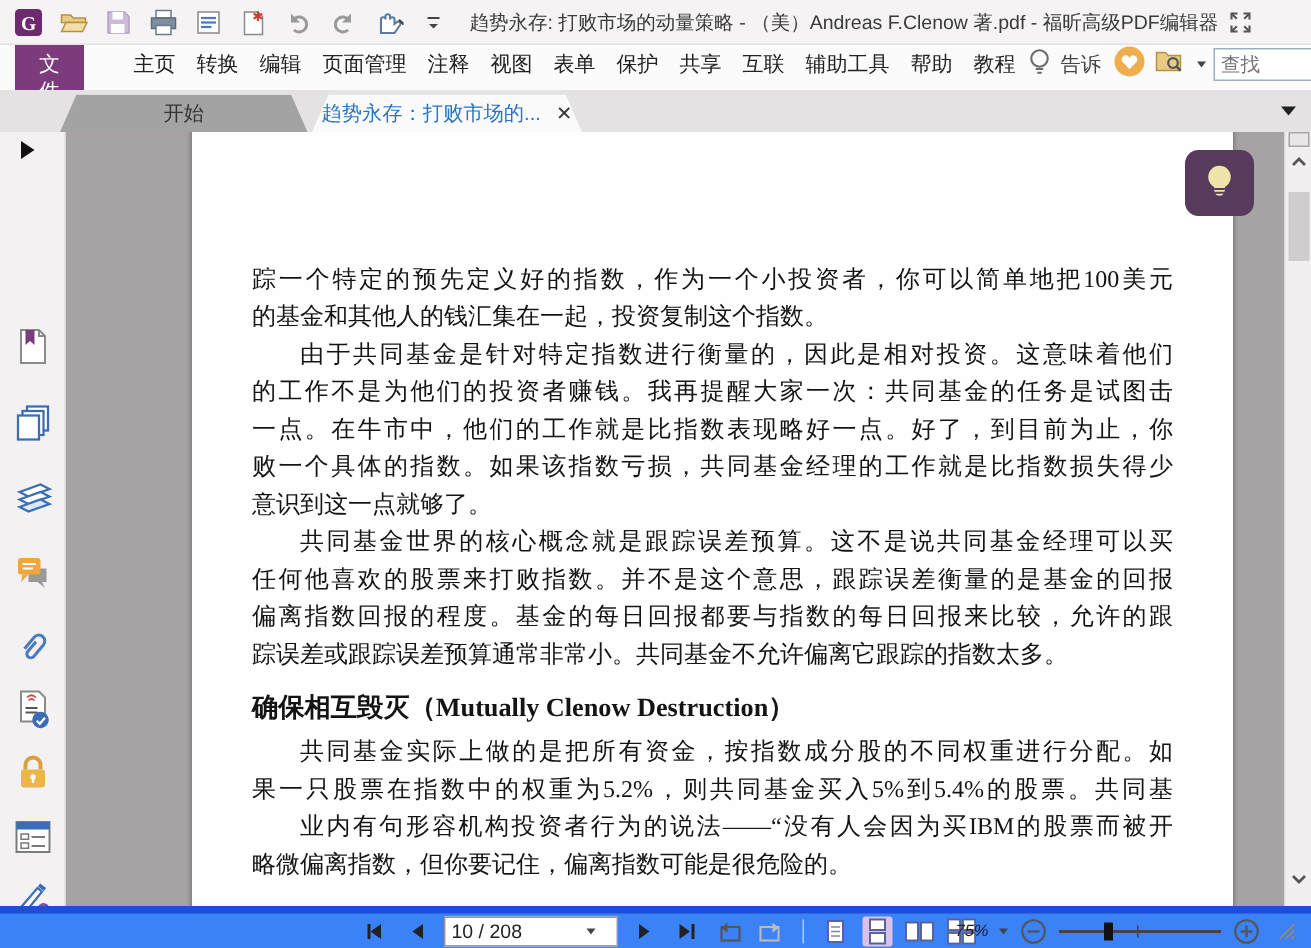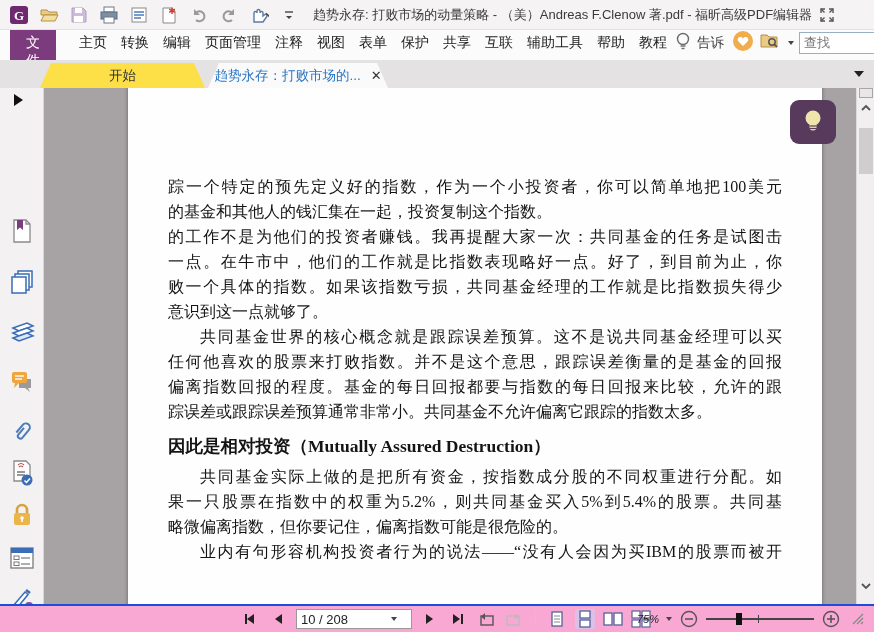--- a/index.html
+++ b/index.html
@@ -13,33 +13,33 @@
   .qat { display:flex; align-items:center; gap:9px; padding-left:8px; }
   .qat .ic { width:21px; height:21px; display:flex; align-items:center; justify-content:center; cursor:default; }
   #title-text { margin-left:14px; color:#3a3a3a; font-size:13px; white-space:nowrap; }
   #win-controls { margin-left:auto; display:flex; align-items:center; gap:6px; padding-right:8px; }
   #win-controls .wc { width:30px; height:22px; display:flex; align-items:center; justify-content:center; }
 
   
   #menubar { position:absolute; left:0; top:30px; width:874px; height:30px; background:#fcfbfb;
     display:flex; align-items:flex-start; }
   #file-btn { background:#7b3b7c; color:#fff; font-size:14px; padding:4px 16px; margin-left:10px; }
-  #menu-items { display:flex; align-items:center; margin-left:16px; }
+  #menu-items { display:flex; align-items:center; margin-left:26px; }
   .menu-item { padding:4px 7px; font-size:14px; color:#222; white-space:nowrap; }
   #menu-right { margin-left:auto; display:flex; align-items:center; gap:5px; padding-right:2px; }
   #tellme-label { color:#444; font-size:13.5px; width:30px; overflow:hidden; white-space:nowrap; }
   #search-box { width:118px; height:22px; border:1px solid #9ab0c2; background:#fff; display:flex; align-items:center; }
   #search-box input { border:none; outline:none; flex:1; font-size:13px; padding:0 4px; font-family:inherit; color:#333; min-width:0; }
   .drop { width:0; height:0; border-left:3.5px solid transparent; border-right:3.5px solid transparent; border-top:4px solid #444; }
 
   
   #tabbar { position:absolute; left:0; top:60px; width:874px; height:28px; background:#e4e2e3; }
   .tab { position:absolute; top:3px; height:25px; display:flex; align-items:center; justify-content:center;
     clip-path:polygon(11px 0, calc(100% - 11px) 0, 100% 100%, 0 100%); font-size:13.5px; }
-  #tab-start { left:40px; width:165px; background:#fde047; color:#333; }
+  #tab-start { left:40px; width:165px; background:#a3a3a3; color:#333; }
   #tab-doc { left:208px; width:180px; background:#fbfafb; color:#2a74c2; }
   #tab-doc .close { color:#333; margin-left:10px; font-size:13px; }
   #tab-list-arrow { position:absolute; right:10px; top:11px; width:0; height:0;
     border-left:5px solid transparent; border-right:5px solid transparent; border-top:6px solid #222; }
 
   
   #sidebar { position:absolute; left:0; top:88px; width:44px; height:516px; background:#f3f1f2; border-right:1px solid #d8d6d7; }
   .sb-ic { position:absolute; left:9px; width:26px; height:26px; display:flex; align-items:center; justify-content:center; }
   #sb-expand { position:absolute; left:14px; top:6px; width:0; height:0;
     border-top:6px solid transparent; border-bottom:6px solid transparent; border-left:9px solid #111; }
@@ -55,21 +55,21 @@
   #assistant-btn { position:absolute; left:746px; top:12px; width:46px; height:44px; background:#573a5c; border-radius:9px;
     display:flex; align-items:center; justify-content:center; }
 
   
   #vscroll { position:absolute; left:856px; top:88px; width:18px; height:516px; background:#f1eff0; border-left:1px solid #dddbdc; }
   #vs-topbox { position:absolute; left:2px; top:0px; width:14px; height:10px; background:#e8e6e7; border:1px solid #a8a6a7; }
   .vs-arrow { position:absolute; left:4px; width:10px; height:10px; color:#555; font-size:10px; line-height:10px; text-align:center; }
   #vs-thumb { position:absolute; left:2px; top:40px; width:14px; height:46px; background:#cfcdce; }
 
   
-  #statusbar { position:absolute; left:0; top:604px; width:874px; height:28px; background:#f9a8d4; border-top:2px solid #1d4ed8;
+  #statusbar { position:absolute; left:0; top:604px; width:874px; height:28px; background:#3b82f6; border-top:5px solid #1d4ed8;
     display:flex; align-items:center; }
   #sb-center { position:absolute; left:240px; display:flex; align-items:center; gap:8px; }
   #page-input-wrap { width:116px; height:20px; background:#fff; border:1px solid #9a9a9a; display:flex; align-items:center; padding:0 4px; }
   #page-input-wrap input { border:none; outline:none; width:90px; font-size:13px; font-family:inherit; color:#222; }
   .st-ic { display:flex; align-items:center; justify-content:center; width:20px; height:20px; }
   .st-ic.sel { background:#dcc0e8; border-radius:2px; }
   .sb-sep { width:1px; height:16px; background:#c9c7c8; margin:0 3px; }
   #sb-right { position:absolute; right:6px; display:flex; align-items:center; gap:7px; }
   #zoom-label { font-size:11px; color:#222;font-style:italic; }
   #zoom-slider { position:relative; width:108px; height:14px; }
@@ -298,33 +298,34 @@
           <circle cx="20" cy="20" r="1.6" fill="#f2d24a"></circle>
         </svg>
     </span>
   </div>
 
   <div id="docarea">
     <div id="page">
       <div id="page-text">
           <div class="line">踪一个特定的预先定义好的指数，作为一个小投资者，你可以简单地把100美元</div>
           <div class="line end">的基金和其他人的钱汇集在一起，投资复制这个指数。</div>
+          <div class="line indent">由于共同基金是针对特定指数进行衡量的，因此是相对投资。这意味着他们</div>
           <div class="line">的工作不是为他们的投资者赚钱。我再提醒大家一次：共同基金的任务是试图击</div>
           <div class="line">一点。在牛市中，他们的工作就是比指数表现略好一点。好了，到目前为止，你</div>
           <div class="line">败一个具体的指数。如果该指数亏损，共同基金经理的工作就是比指数损失得少</div>
           <div class="line end">意识到这一点就够了。</div>
           <div class="line indent">共同基金世界的核心概念就是跟踪误差预算。这不是说共同基金经理可以买</div>
           <div class="line">任何他喜欢的股票来打败指数。并不是这个意思，跟踪误差衡量的是基金的回报</div>
           <div class="line">偏离指数回报的程度。基金的每日回报都要与指数的每日回报来比较，允许的跟</div>
           <div class="line end">踪误差或跟踪误差预算通常非常小。共同基金不允许偏离它跟踪的指数太多。</div>
-          <div class="line heading">因此是相对投资（Mutually Assured Destruction）</div>
+          <div class="line heading">确保相互毁灭（Mutually Clenow Destruction）</div>
           <div class="line indent">共同基金实际上做的是把所有资金，按指数成分股的不同权重进行分配。如</div>
           <div class="line">果一只股票在指数中的权重为5.2%，则共同基金买入5%到5.4%的股票。共同基</div>
+          <div class="line indent">业内有句形容机构投资者行为的说法——“没有人会因为买IBM的股票而被开</div>
           <div class="line end">略微偏离指数，但你要记住，偏离指数可能是很危险的。</div>
-          <div class="line indent">业内有句形容机构投资者行为的说法——“没有人会因为买IBM的股票而被开</div>
         </div>
     </div>
     <div id="assistant-btn">
       <svg width="24" height="28">
           <circle cx="12" cy="10" r="7.5" fill="#efe5ab"></circle>
           <path d="M8.5 16 h7 v3 a3.5 3.5 0 0 1 -7 0z" fill="#efe5ab"></path>
           <line x1="8.5" y1="18" x2="15.5" y2="18" stroke="#573a5c" stroke-width="1.2"></line>
           <line x1="8.5" y1="20.5" x2="15.5" y2="20.5" stroke="#573a5c" stroke-width="1.2"></line>
         </svg>
     </div>

